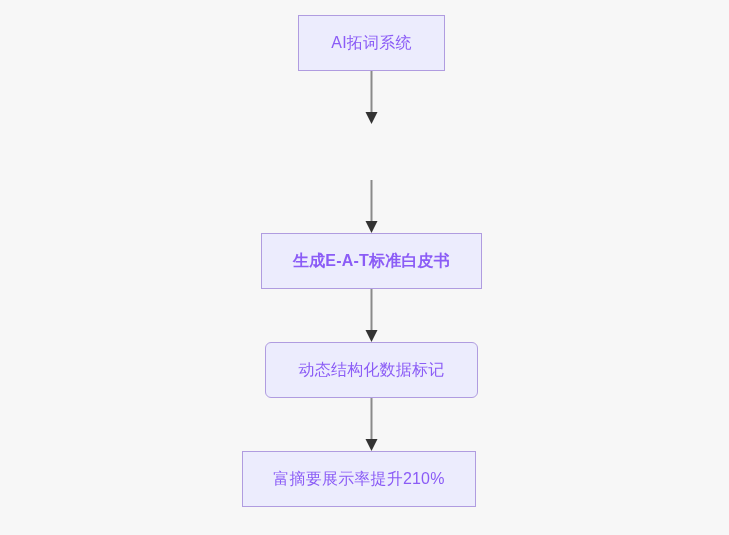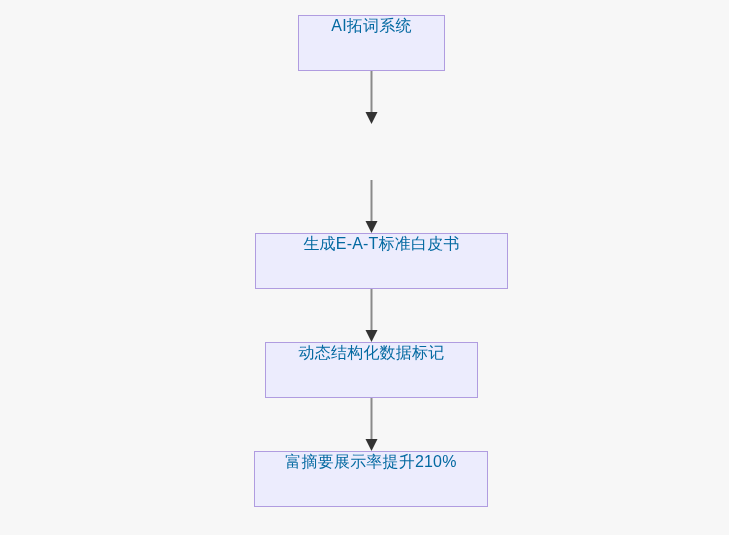--- a/index.html
+++ b/index.html
@@ -18,22 +18,23 @@
     position: relative;
     width: 729px;
     height: 535px;
   }
   .node {
     position: absolute;
     background: #ececfd;
     border: 1.7px solid #b09ce0;
     box-sizing: border-box;
     display: flex;
+    align-items: center;
     justify-content: center;
-    color: #0369a1;
+    color: #8b5cf6;
     font-size: 16px;
     line-height: 1.2;
     letter-spacing: 0.2px;
     white-space: nowrap;
     user-select: none;
   }
   .edge-layer {
     position: absolute;
     left: 0;
     top: 0;
@@ -72,25 +73,25 @@
       <line class="edge-line" x1="371.5" y1="398" x2="371.5" y2="443"></line>
       <polygon class="edge-head" points="371.5,451 365.5,439 377.5,439"></polygon>
     </g>
   </svg>
 
   <div class="node" id="n1" style="left: 298px; top: 15px; width: 147px; height: 56px;">
     <span>AI拓词系统</span>
   </div>
 
 
-  <div class="node" id="n3" style="left: 255px; top: 233px; width: 253px; height: 56px;">
+  <div class="node" id="n3" style="left: 261px; top: 233px; width: 221px; height: 56px; font-weight: bold;">
     <span>生成E-A-T标准白皮书</span>
   </div>
 
-  <div class="node" id="n4" style="left: 265px; top: 342px; width: 213px; height: 56px;">
+  <div class="node" id="n4" style="left: 265px; top: 342px; width: 213px; height: 56px; border-radius: 6px;">
     <span>动态结构化数据标记</span>
   </div>
 
-  <div class="node" id="n5" style="left: 254px; top: 451px; width: 234px; height: 56px;">
+  <div class="node" id="n5" style="left: 242px; top: 451px; width: 234px; height: 56px;">
     <span>富摘要展示率提升210%</span>
   </div>
 
 </div>
 
 </body></html>

